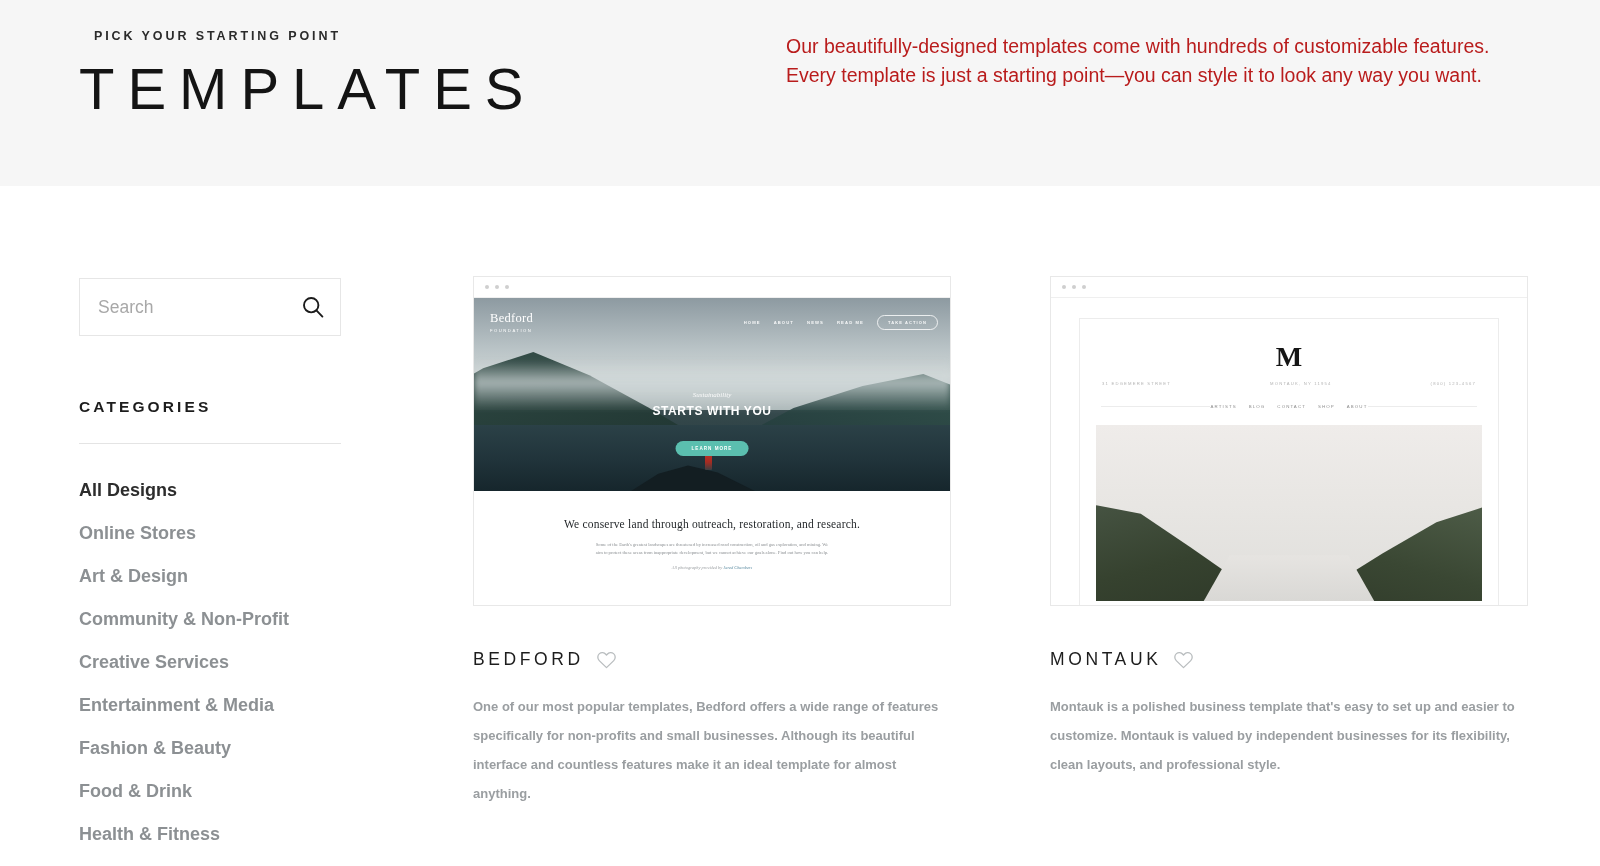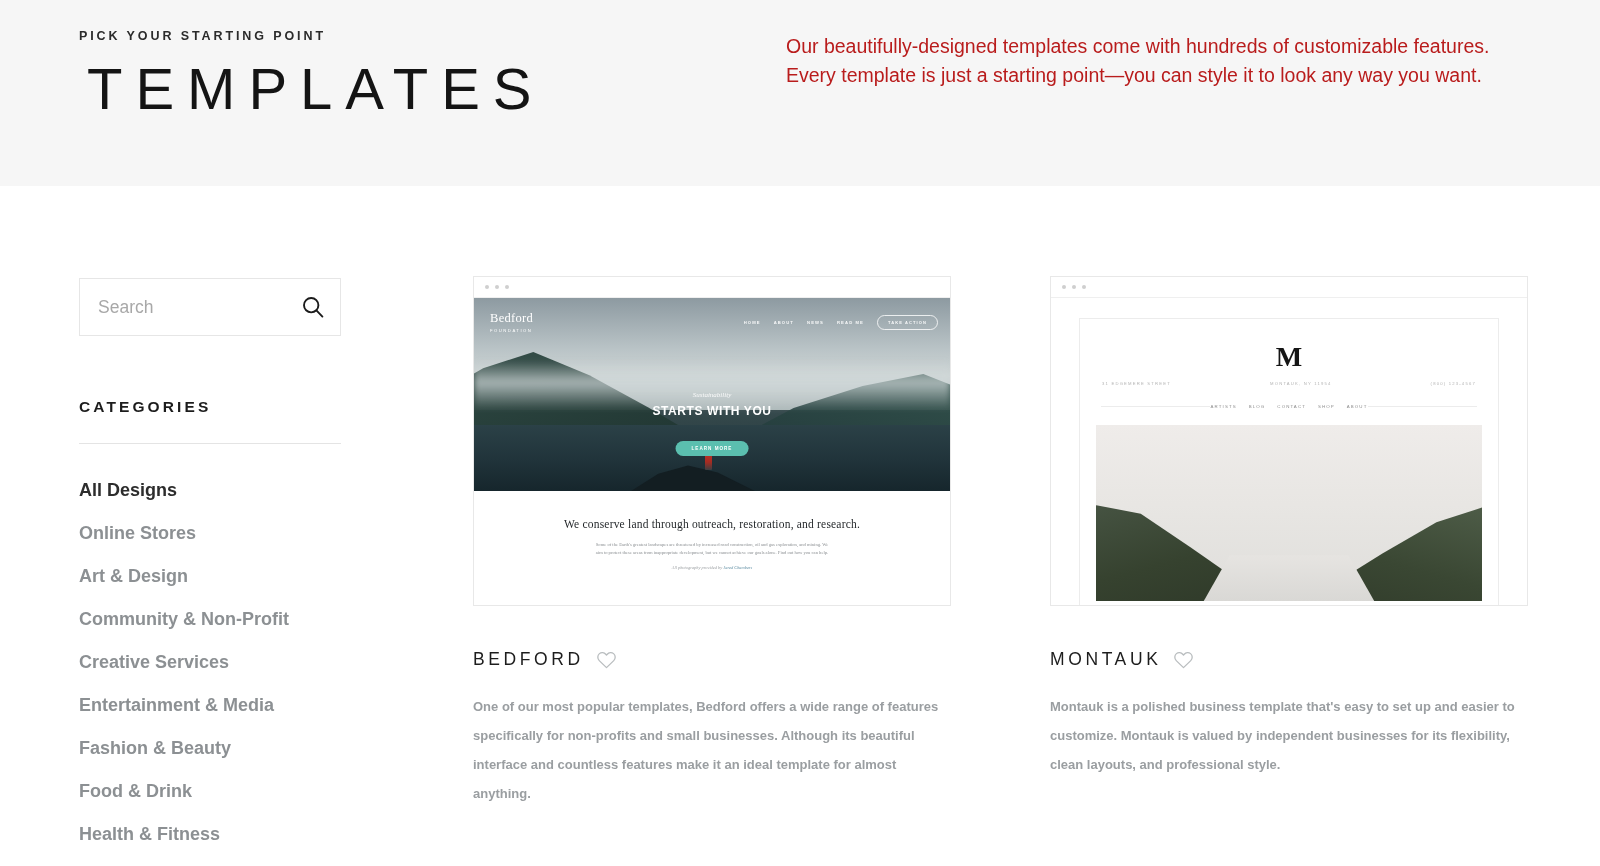--- a/index.html
+++ b/index.html
@@ -24,29 +24,29 @@
     position: absolute;
     left: 79px;
     top: 30px;
   }
   .eyebrow {
     font-size: 12.5px;
     letter-spacing: 2.9px;
     color: #2b2b2b;
     font-weight: 600;
     text-transform: uppercase;
-    margin: 0 0 16px 0;
+    margin: 0 0 16px 15px;
     line-height: 1;
   }
   .big-title {
     font-size: 58px;
     letter-spacing: 13px;
     color: #141414;
     font-weight: 400;
-    margin: 8px;
+    margin: 0;
     line-height: 1.05;
     white-space: nowrap;
   }
   .header-right {
     position: absolute;
     left: 786px;
     top: 32px;
     width: 712px;
   }
   .header-desc {

